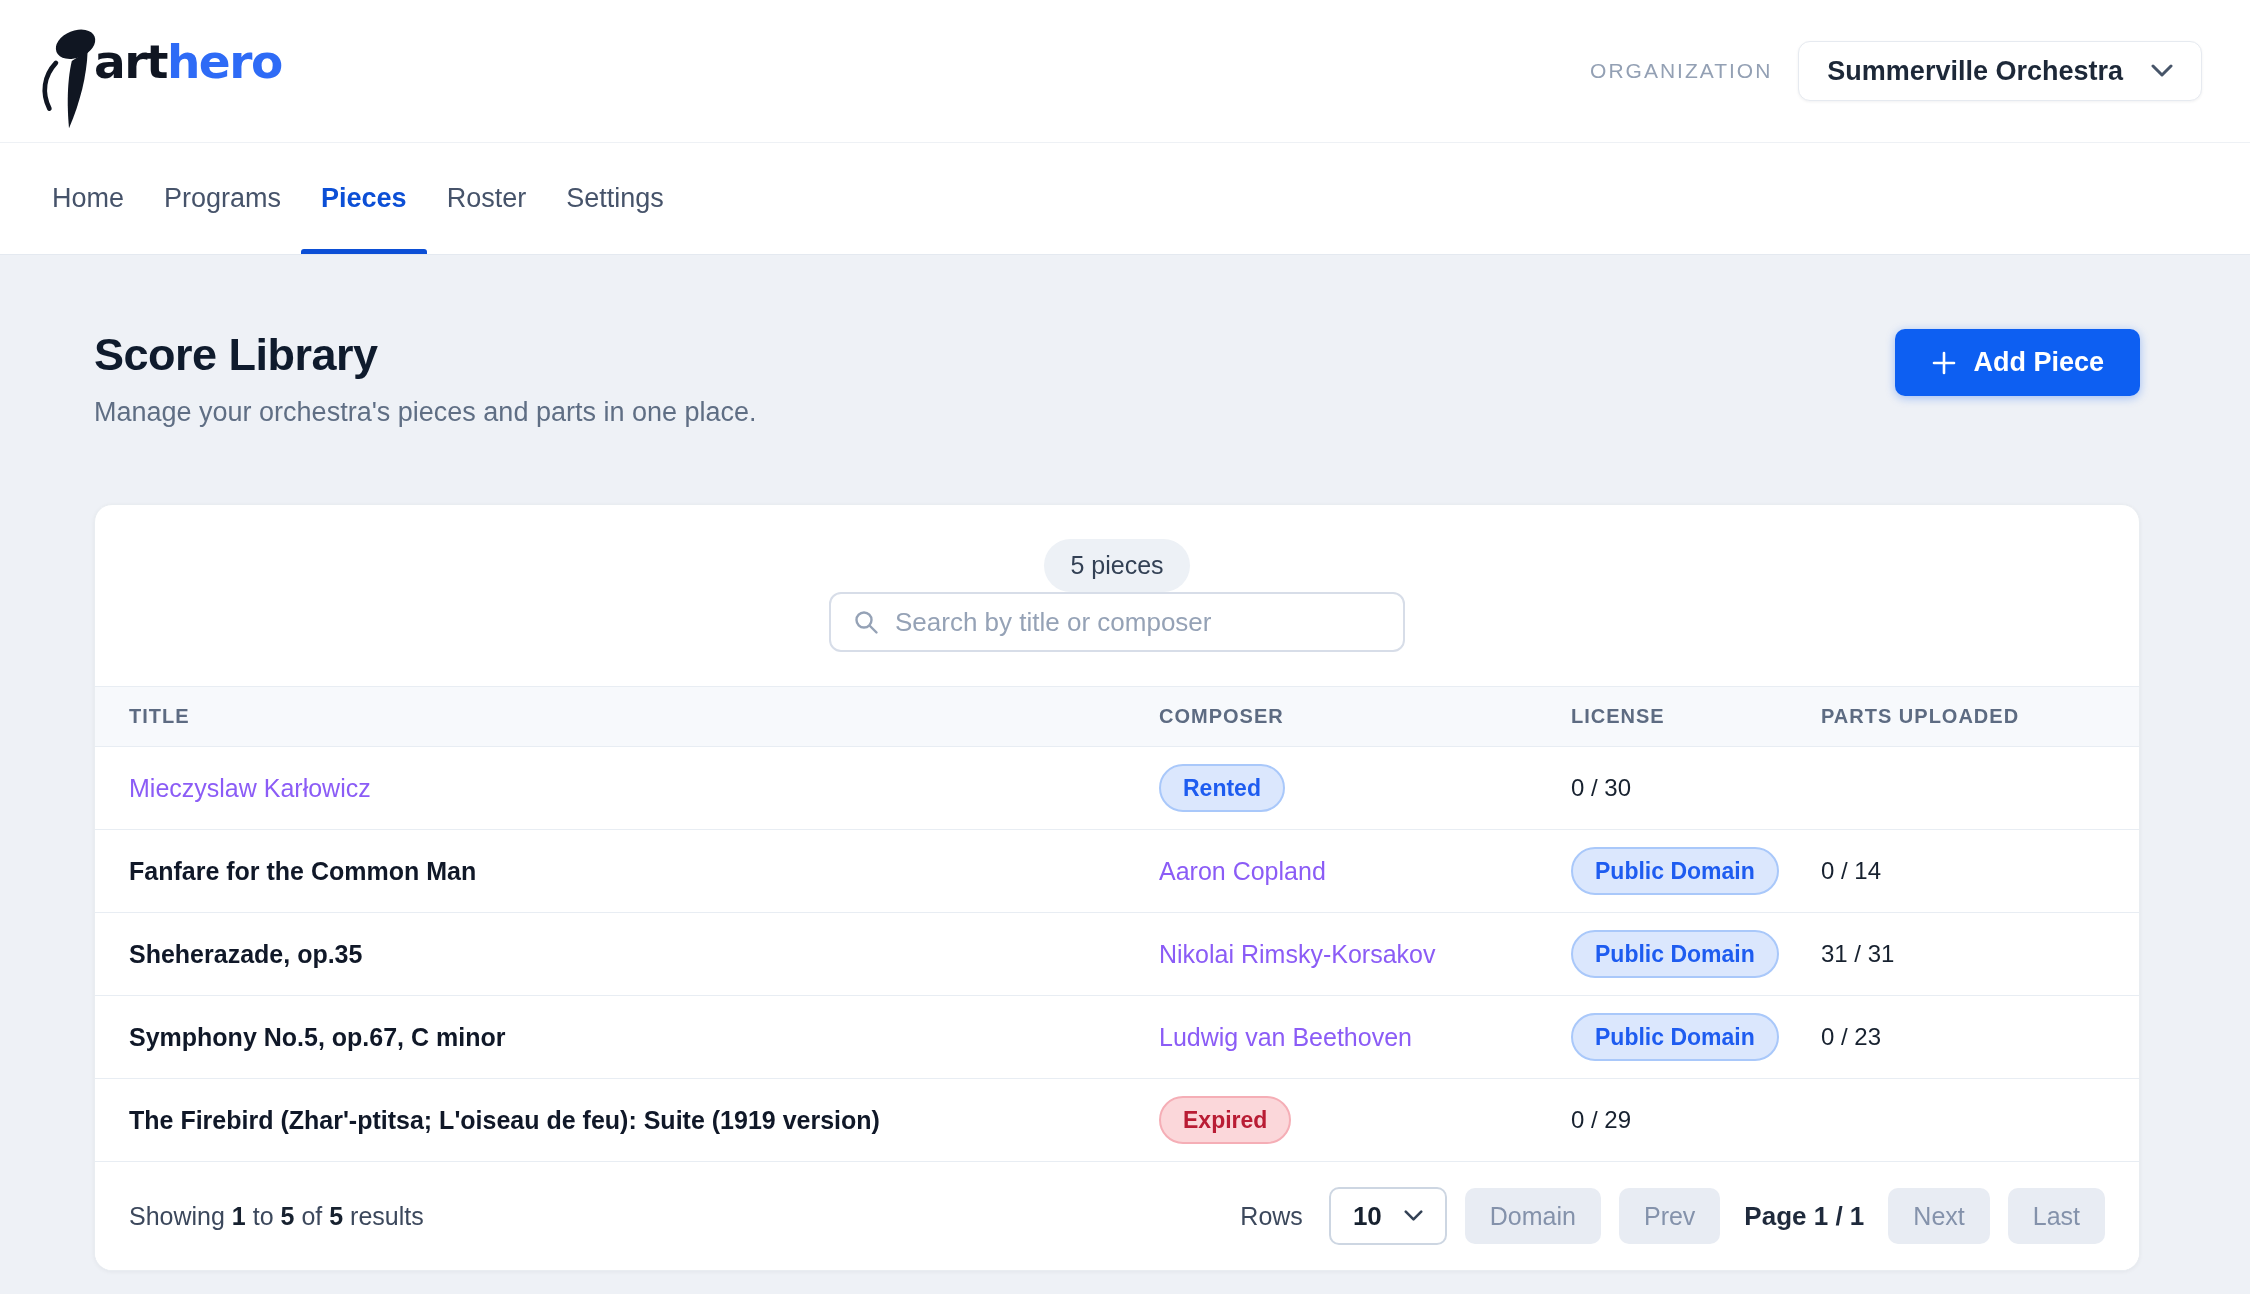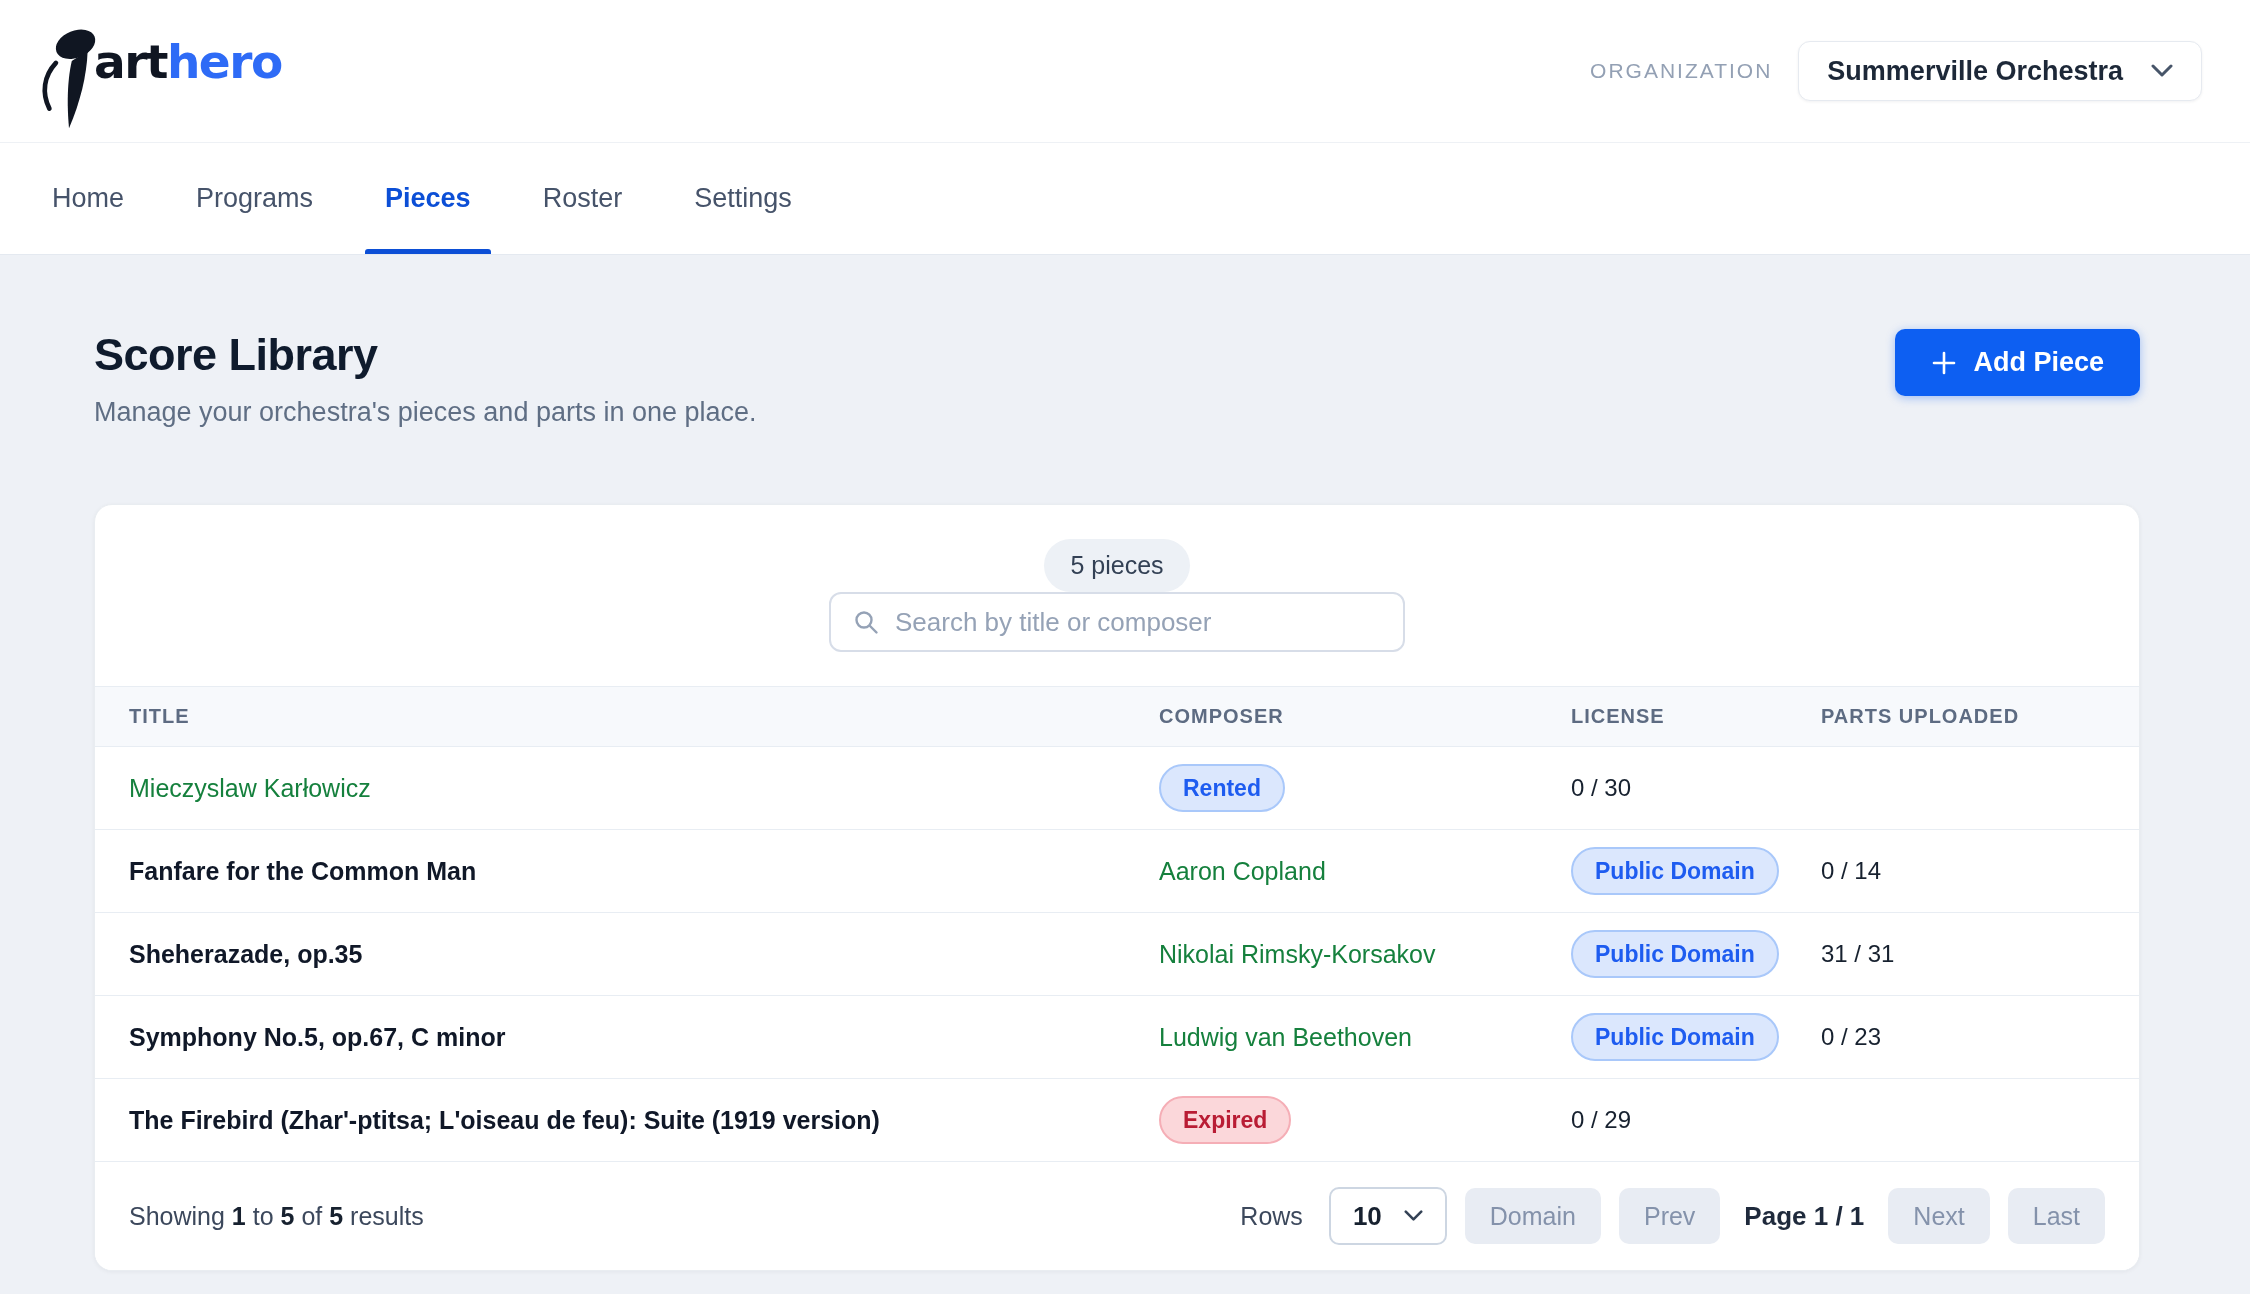--- a/index.html
+++ b/index.html
@@ -38,21 +38,21 @@
     height:60px; padding:0 28px;
     box-shadow:0 1px 3px rgba(16,24,40,.06);
     font-size:27px; font-weight:700; color:#1d2838; cursor:pointer;
   }
   .chev { width:22px; height:14px; stroke:#475569; stroke-width:3; fill:none; stroke-linecap:round; stroke-linejoin:round; }
 
   
   .nav {
     background:#fff; height:113px;
     border-top:1px solid #eef1f5; border-bottom:1px solid #e4e9f0;
-    display:flex; align-items:stretch; padding-left:32px; gap:32px;
+    display:flex; align-items:stretch; padding-left:32px; 
   }
   .nav-item {
     position:relative; display:flex; align-items:center;
     padding:0 20px; font-size:27px; color:#46536a; cursor:pointer;
   }
   .nav-item.active { color:#0c4fd6; font-weight:700; }
   .nav-item.active::after {
     content:""; position:absolute; left:0; right:0; bottom:0;
     height:5px; background:#0c4fd6; border-radius:3px 3px 0 0;
   }
@@ -111,21 +111,21 @@
     height:61px; background:#f7f9fc;
     border-top:1px solid #e8edf3; border-bottom:1px solid #e8edf3;
   }
   .th {
     font-size:20px; font-weight:700; color:#5d6b82; letter-spacing:1px;
   }
   .th.right, .td.right { text-align:left; }
   .trow { height:83px; border-bottom:1px solid #e8edf3; cursor:pointer; background:#fff; }
   .td-title { font-size:25px; font-weight:700; color:#101828; padding-right:30px;
               white-space:nowrap; overflow:hidden; text-overflow:ellipsis; }
-  .td-composer { font-size:25px; color:#15803d; }
+  .td-composer { font-size:25px; color:#8b5cf6; }
   .td-parts { font-size:24px; font-weight:500; color:#17212f; }
   .badge {
     display:inline-block; border-radius:999px; padding:8px 22px;
     font-size:23px; font-weight:600; line-height:1.25;
   }
   .badge-rented, .badge-public {
     background:#dbe7fd; color:#1e5cf0; border:2px solid #a9c8fa;
   }
   .badge-expired {
     background:#fbd7da; color:#b91c34; border:2px solid #f5aeb6;

